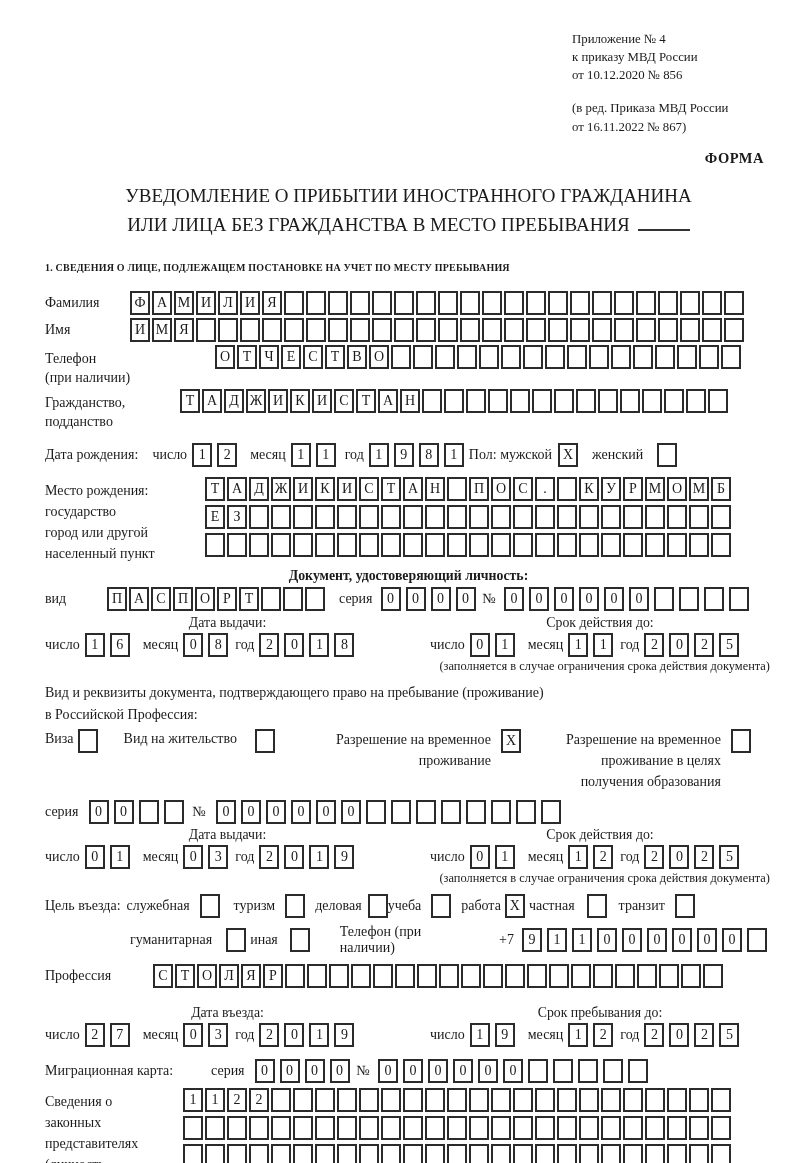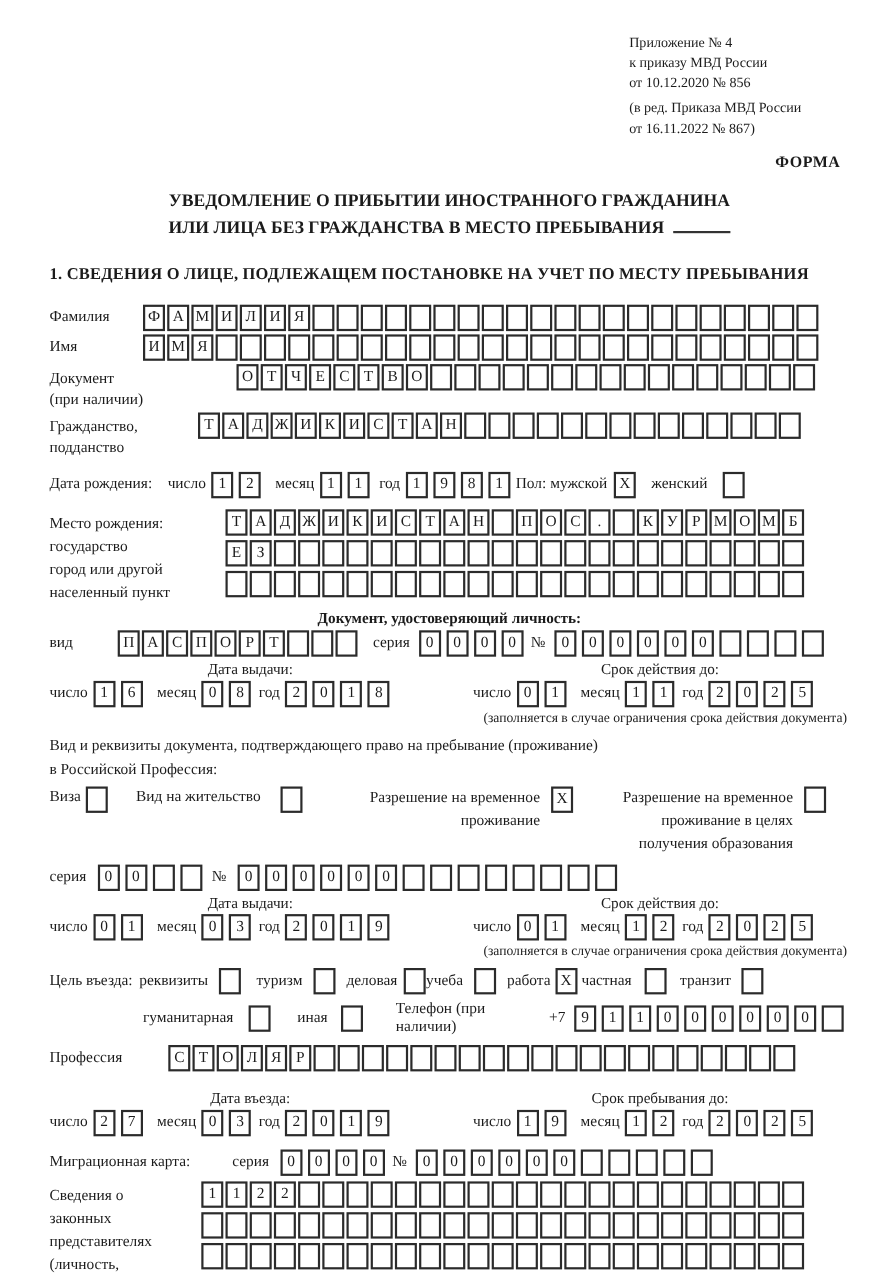--- a/index.html
+++ b/index.html
@@ -2,25 +2,25 @@
 <html><head>
 <meta charset="utf-8">
 <style>
   html,body{margin:0;padding:0;background:#ffffff;}
   .page{
     width:800px;height:1163px;background:#ffffff;color:#1b1b1b;
     font-family:"Liberation Serif","DejaVu Serif",serif;font-size:14px;
     padding:30px 28px 10px 45px;box-sizing:border-box;overflow:hidden;position:relative;
   }
   .hdr{margin-left:auto;width:200px;font-size:12.8px;line-height:1.42;}
-  .hdr .sub{margin-top:5px;}
+  .hdr .sub{margin-top:15px;}
   .forma{font-weight:bold;text-align:right;padding-right:8px;margin-top:14px;font-size:14.5px;letter-spacing:.5px;}
-  .title{text-align:center;font-weight:bold;font-size:16px;margin-top:14px;line-height:1.55;}
+  .title{text-align:center;font-weight:normal;font-size:19px;margin-top:14px;line-height:1.55;}
   .blank{display:inline-block;width:52px;border-bottom:2px solid #333;height:13px;margin-left:8px;}
-  .sec1{font-weight:bold;font-size:15px;margin-top:22px;letter-spacing:.2px;}
+  .sec1{font-weight:bold;font-size:10px;margin-top:22px;letter-spacing:.2px;}
   .row{display:flex;align-items:center;}
   .rowtop{display:flex;align-items:flex-start;}
   .lbl{flex:none;font-family:Liberation Serif, serif;}
   .lblcol{flex:none;line-height:19px;}
   .boxrow{display:flex;flex:none;align-items:center;}
   .cell{
     box-sizing:content-box;display:flex;align-items:center;justify-content:center;
     width:16px;height:20px;border:2px solid #2b2b2b;margin-right:2px;
     font-size:14px;flex:none;background:#fff;
   }
@@ -127,21 +127,21 @@
         <span class="cell"></span>
         <span class="cell"></span>
         <span class="cell"></span>
         <span class="cell"></span>
         <span class="cell"></span>
       </span>
   </div>
 
   <div class="rowtop" style="margin-top:3px">
     <div class="lblcol" style="width:170px;padding-top:4px">
-      <div>Документ</div>
+      <div>Телефон</div>
       <div>(при наличии)</div>
     </div>
     <span class="boxrow">
         <span class="cell">О</span>
         <span class="cell">Т</span>
         <span class="cell">Ч</span>
         <span class="cell">Е</span>
         <span class="cell">С</span>
         <span class="cell">Т</span>
         <span class="cell">В</span>
@@ -492,40 +492,40 @@
             <span class="cell">2</span>
             <span class="cell">5</span>
           </span>
       </div>
     </div>
   </div>
   <div class="datenote">(заполняется в случае ограничения срока действия документа)</div>
 
   <div class="row" style="margin-top:8px">
     <span>Цель въезда:</span>
-    <span style="margin-left:6px">реквизиты</span>
+    <span style="margin-left:6px">служебная</span>
     <span class="chk" style="margin-left:10px"></span>
     <span style="margin-left:14px">туризм</span>
     <span class="chk" style="margin-left:10px"></span>
     <span style="margin-left:10px">деловая</span>
     <span class="chk" style="margin-left:6px"></span>
     <span style="">учеба</span>
     <span class="chk" style="margin-left:10px"></span>
     <span style="margin-left:10px">работа</span>
     <span class="chk" style="margin-left:4px">X</span>
     <span style="margin-left:4px">частная</span>
     <span class="chk" style="margin-left:12px"></span>
     <span style="margin-left:12px">транзит</span>
     <span class="chk" style="margin-left:10px"></span>
   </div>
 
   <div class="row" style="margin-top:6px">
     <span style="margin-left:85px">гуманитарная</span>
     <span class="chk" style="margin-left:14px"></span>
-    <span style="margin-left:24px">иная</span>
+    <span style="margin-left:4px">иная</span>
     <span class="chk" style="margin-left:12px"></span>
     <span style="margin-left:30px">Телефон (при наличии)</span>
     <span style="margin-left:30px">+7</span>
     <span class="boxrow spread" style="margin-left:8px">
         <span class="cell">9</span>
         <span class="cell">1</span>
         <span class="cell">1</span>
         <span class="cell">0</span>
         <span class="cell">0</span>
         <span class="cell">0</span>

